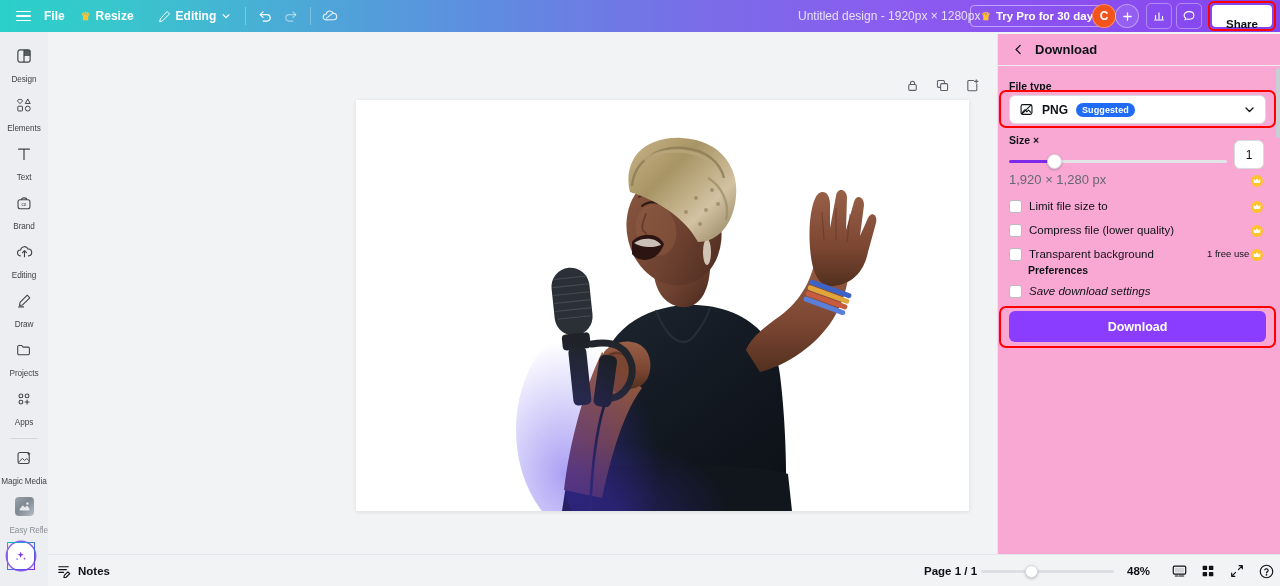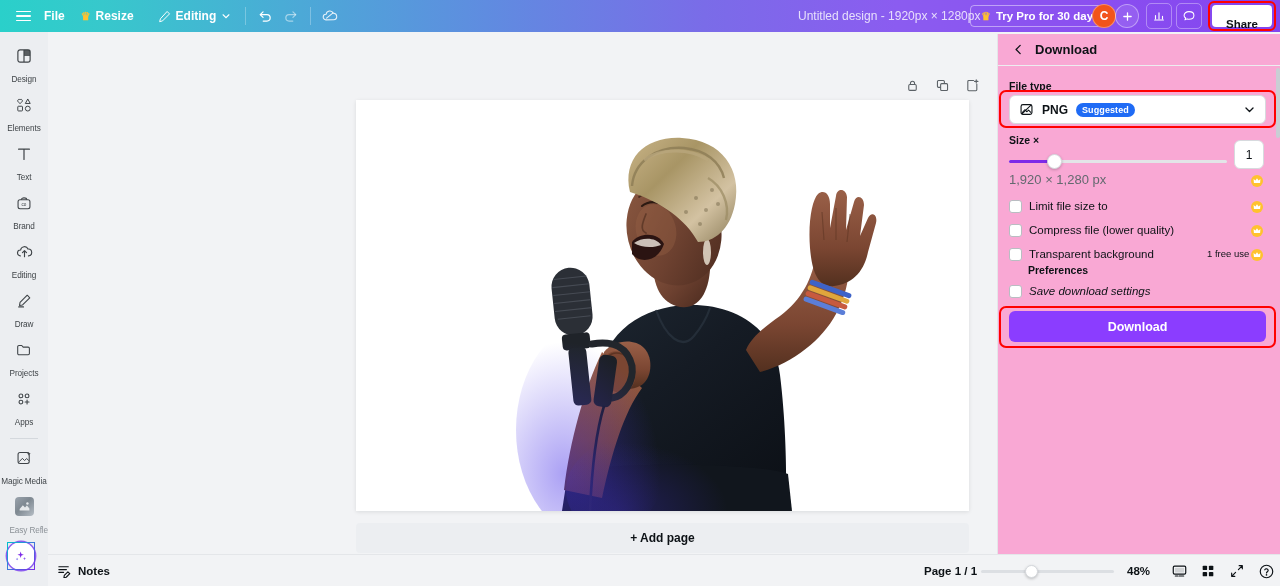--- a/index.html
+++ b/index.html
@@ -562,23 +562,20 @@
         <rect x="450" y="192" width="44" height="5" rx="2.5" fill="#e0a63c"></rect>
         <rect x="450" y="198" width="44" height="5" rx="2.5" fill="#c75a3f"></rect>
         <rect x="450" y="204" width="44" height="5" rx="2.5" fill="#5b7ed8"></rect>
       </g>
 
       <ellipse cx="240" cy="330" rx="80" ry="110" fill="url(#blueglow)" opacity=".55"></ellipse>
       <ellipse cx="300" cy="390" rx="90" ry="60" fill="url(#blueglow)" opacity=".35"></ellipse>
     </svg>
   </div>
 
-  <div id="add-page-bar">
-    <span>+ Add page</span>
-  </div>
 </div>
 
 <div id="dl-panel">
   <div id="dl-head">
     <span style="cursor:pointer;display:flex;">
       <svg width="13" height="13" viewBox="0 0 14 14">
         <path d="M8.8 2.6 L4.4 7 L8.8 11.4" fill="none" stroke="#0d1216" stroke-width="1.4" stroke-linecap="round" stroke-linejoin="round"></path>
       </svg>
     </span>
     <span id="dl-title">Download</span>

